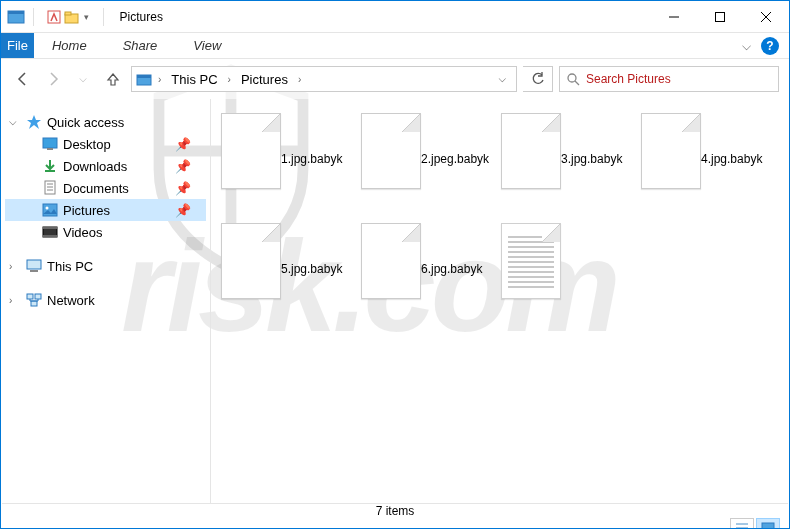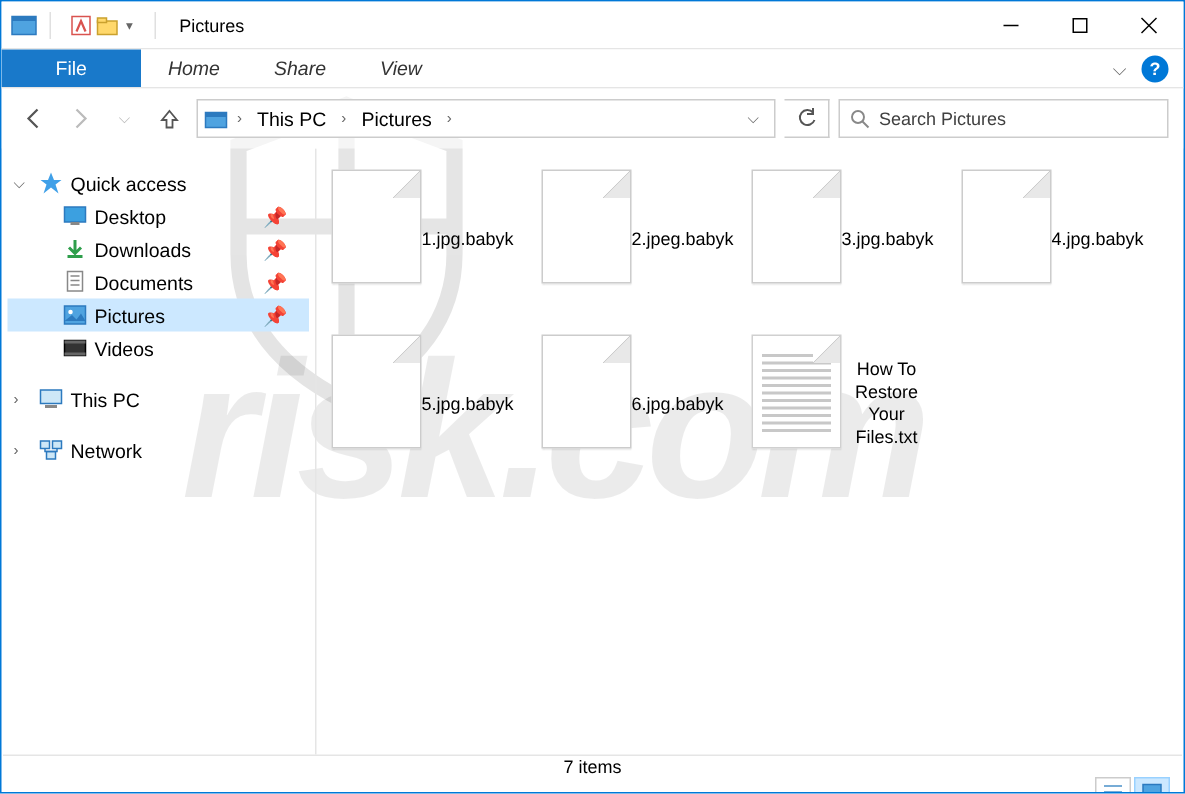--- a/index.html
+++ b/index.html
@@ -12,34 +12,34 @@
     .titlebar { height: 32px; display: flex; align-items: center; background: #fff; border-bottom: 1px solid #e5e5e5; position: relative; z-index: 2; }
     .titlebar .left { display: flex; align-items: center; padding-left: 6px; gap: 4px; }
     .titlebar .sysicon { width: 18px; height: 18px; }
     .qat { display: flex; gap: 2px; padding: 0 4px; }
     .qat-sep { width:1px; height:18px; background:#e0e0e0; margin:0 4px; }
     .title { margin-left: 8px; font-size: 12px; }
     .winbtns { margin-left: auto; display: flex; }
     .winbtn { width: 46px; height: 30px; display: flex; align-items: center; justify-content: center; }
     
     .ribbon { display: flex; align-items: stretch; height: 26px; border-bottom: 1px solid #e5e5e5; position: relative; z-index: 2; background:#fff; }
-    .file-tab { background: #1979ca; color: #fff; padding: 4px 36px; font-size: 13px; display: flex; align-items: center; }
+    .file-tab { background: #1979ca; color: #fff; padding: 4px 6px; font-size: 13px; display: flex; align-items: center; }
     .ribbon-tab { padding: 4px 18px; font-size: 13px; color: #333; display: flex; align-items: center; font-style: italic; }
     .ribbon-right { margin-left: auto; display: flex; align-items: center; gap: 10px; padding-right: 10px; }
     .help-icon { width: 18px; height: 18px; background: #0078d7; border-radius: 50%; color: #fff; display: flex; align-items: center; justify-content: center; font-size: 12px; font-weight: bold; }
     
     .navbar { display: flex; align-items: center; height: 40px; padding: 0 10px; gap: 6px; position: relative; z-index: 2; background: rgba(255,255,255,0.6); }
     .nav-arrow { width: 24px; height: 24px; display: flex; align-items: center; justify-content: center; color: #555; }
     .nav-arrow.disabled { color: #bbb; }
     .addrbar { flex: 1; height: 26px; border: 1px solid #ccc; display: flex; align-items: center; padding: 0 4px; gap: 4px; background: #fff; }
     .addr-part { padding: 2px 4px; font-size: 13px; }
     .addr-chev { color: #666; font-size: 10px; padding: 0 2px; }
     .addr-expand { margin-left: auto; padding: 0 6px; color: #666; font-size: 10px; }
     .refresh-btn { width: 30px; height: 26px; border: 1px solid #ccc; border-left: none; display: flex; align-items: center; justify-content: center; background:#fff; }
-    .searchbox { width: 220px; height: 26px; border: 1px solid #ccc; display: flex; align-items: center; padding: 0 6px; color: #404040; background: #fff; gap: 6px; }
+    .searchbox { width: 220px; height: 26px; border: 1px solid #ccc; display: flex; align-items: center; padding: 0 6px; color: #b91c1c; background: #fff; gap: 6px; }
     
     .content { display: flex; height: calc(100% - 32px - 26px - 40px - 24px); position: relative; z-index: 1; }
     
     .sidebar { width: 210px; border-right: 1px solid #e5e5e5; padding: 12px 4px; overflow: hidden; }
     .tree-item { display: flex; align-items: center; height: 22px; padding-left: 4px; gap: 4px; font-size: 13px; }
     .tree-item.lvl1 { padding-left: 20px; }
     .tree-item .chev { width: 12px; color:#666; font-size:10px; }
     .tree-item .pin { margin-left: auto; margin-right: 14px; color:#888; }
     .tree-item .ticon { width: 18px; height: 16px; display:flex; align-items:center; justify-content:center; }
     .tree-spacer { height: 12px; }
@@ -323,21 +323,20 @@
             <div class="line"></div>
             <div class="line"></div>
             <div class="line"></div>
             <div class="line"></div>
             <div class="line"></div>
             <div class="line"></div>
             <div class="line"></div>
             <div class="line"></div>
           </div>
         </div>
-        <div class="label">How To Restore Your Files.txt</div>
       </div>
     </div>
 </div>
 
 <div class="statusbar">
   <span>7 items</span>
   <div class="view-toggles">
     <div class="vtog">
         <svg width="14" height="12">
           <line x1="1" y1="2" x2="13" y2="2" stroke="#4a90c8"></line>

